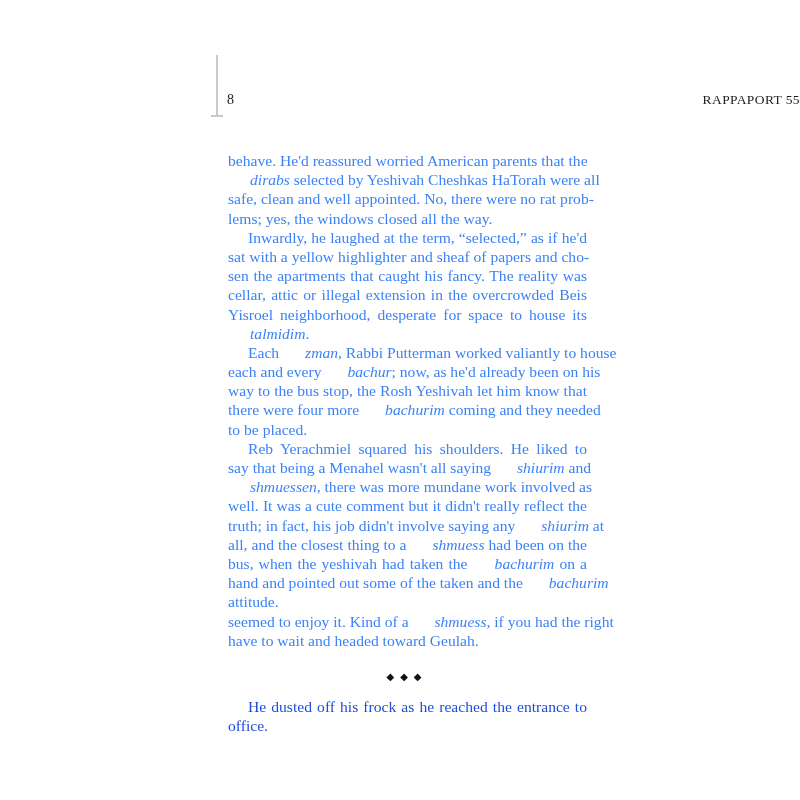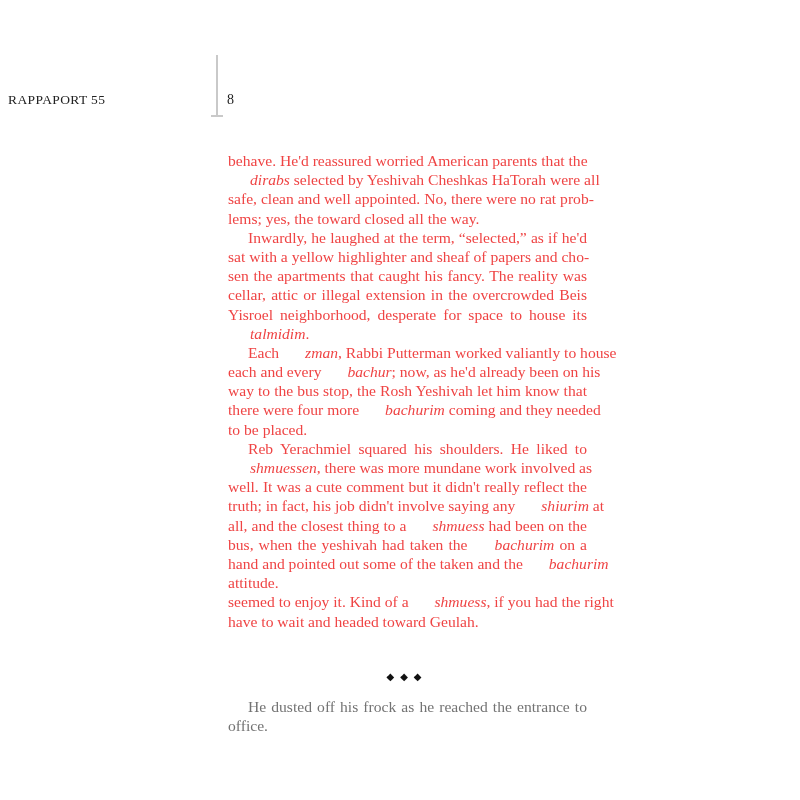--- a/index.html
+++ b/index.html
@@ -2,57 +2,58 @@
 <html><head>
 <meta charset="utf-8">
 <style>
   html, body { margin:0; padding:0; }
   body { width:800px; height:800px; background:#ffffff; position:relative; overflow:hidden;
          font-family:"Liberation Serif","DejaVu Serif",serif; color:#2a2a2a; }
   .page { position:absolute; left:0; top:0; width:800px; height:800px; }
   .rule { position:absolute; left:216px; top:55px; width:2px; height:61px; background:#c9c9c9; }
   .rule-foot { position:absolute; left:211px; top:115px; width:12px; height:2px; background:#c9c9c9; }
   .folio { position:absolute; left:227px; top:92px; font-size:14px; line-height:16px; color:#222; }
-  .running-head { position:absolute; left:0; width:800px; top:92px; text-align:left;
+  .running-head { position:absolute; left:0; width:800px; top:92px; text-align:right;
                   font-size:13.5px; line-height:16px; letter-spacing:0.4px; color:#222; padding-left:8px; box-sizing:border-box; }
   .body-text { position:absolute; left:228px; top:151px; width:359px; font-size:15.6px; line-height:19.2px;
-               text-align:justify; color:#ef4444; }
+               text-align:justify; color:#3b82f6; }
   .body-text em { font-style:italic;margin-left:22px; }
   .line { display:block; text-align:justify; text-align-last:justify; white-space:nowrap; height:19.2px; overflow:visible; }
   .line.last { text-align-last:left; }
   .line.ind { padding-left:20px; }
   .ornament { position:absolute; left:0; width:800px; top:671px; text-align:center; font-size:10px; letter-spacing:6px; color:#111; padding-left:14px; box-sizing:border-box; }
-  .body-text-2 { position:absolute; left:228px; top:697px; width:359px; font-size:15.6px; line-height:19.2px; color:#737373; }
+  .body-text-2 { position:absolute; left:228px; top:697px; width:359px; font-size:15.6px; line-height:19.2px; color:#1d4ed8; }
 </style>
 </head>
 <body>
 
 <div class="page">
   <div class="rule"></div>
   <div class="rule-foot"></div>
   <div class="folio">8</div>
   <div class="running-head">RAPPAPORT 55</div>
 
   <div class="body-text" id="body-main">
       <span class="line"><span>behave. He'd reassured worried American parents that the</span></span>
       <span class="line"><em>dirabs</em><span> selected by Yeshivah Cheshkas HaTorah were all</span></span>
       <span class="line"><span>safe, clean and well appointed. No, there were no rat prob-</span></span>
-      <span class="line last"><span>lems; yes, the toward closed all the way.</span></span>
+      <span class="line last"><span>lems; yes, the windows closed all the way.</span></span>
       <span class="line ind"><span>Inwardly, he laughed at the term, “selected,” as if he'd</span></span>
       <span class="line"><span>sat with a yellow highlighter and sheaf of papers and cho-</span></span>
       <span class="line"><span>sen the apartments that caught his fancy. The reality was</span></span>
       <span class="line"><span>cellar, attic or illegal extension in the overcrowded Beis</span></span>
       <span class="line"><span>Yisroel neighborhood, desperate for space to house its</span></span>
       <span class="line last"><em>talmidim</em><span>.</span></span>
       <span class="line ind"><span>Each </span><em>zman</em><span>, Rabbi Putterman worked valiantly to house</span></span>
       <span class="line"><span>each and every </span><em>bachur</em><span>; now, as he'd already been on his</span></span>
       <span class="line"><span>way to the bus stop, the Rosh Yeshivah let him know that</span></span>
       <span class="line"><span>there were four more </span><em>bachurim</em><span> coming and they needed</span></span>
       <span class="line last"><span>to be placed.</span></span>
       <span class="line ind"><span>Reb Yerachmiel squared his shoulders. He liked to</span></span>
+      <span class="line"><span>say that being a Menahel wasn't all saying </span><em>shiurim</em><span> and</span></span>
       <span class="line"><em>shmuessen</em><span>, there was more mundane work involved as</span></span>
       <span class="line"><span>well. It was a cute comment but it didn't really reflect the</span></span>
       <span class="line"><span>truth; in fact, his job didn't involve saying any </span><em>shiurim</em><span> at</span></span>
       <span class="line"><span>all, and the closest thing to a </span><em>shmuess</em><span> had been on the</span></span>
       <span class="line"><span>bus, when the yeshivah had taken the </span><em>bachurim</em><span> on a</span></span>
       <span class="line"><span>hand and pointed out some of the taken and the </span><em>bachurim</em></span>
       <span class="line last"><span>attitude.</span></span>
       <span class="line"><span>seemed to enjoy it. Kind of a </span><em>shmuess</em><span>, if you had the right</span></span>
       <span class="line last"><span>have to wait and headed toward Geulah.</span></span>
     </div>

